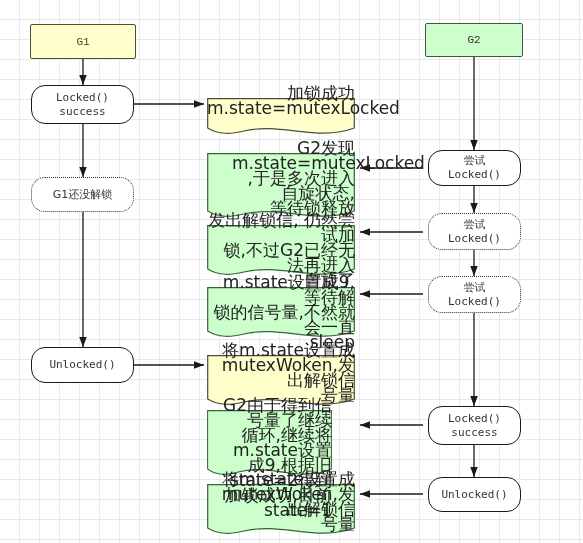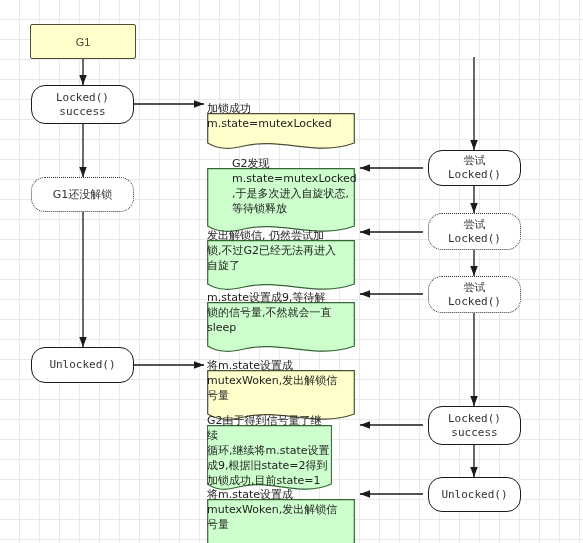--- a/index.html
+++ b/index.html
@@ -42,21 +42,21 @@
     font-family: "DejaVu Sans Mono", "Liberation Mono", monospace;
     white-space: pre;
     border-radius: 14px;
   }
   .terminal {
     border-radius: 2px;
     border: 1.3px solid #4d4d33;
     background: #ffffcc;
     color: #444433;
     font-size: 11px;
-    font-family: Liberation Sans, sans-serif;
+    font-family: Liberation Mono, monospace;
   }
   .terminal.green {
     border: 1.3px solid #445544;
     background: #ccffcc;
     color: #333333;
   }
   .proc {
     border: 1.3px solid #1a1a1a;
     background: #ffffff;
   }
@@ -64,28 +64,27 @@
     border: 1.3px dotted #333333;
     background: #ffffff;
   }
   .note {
     position: absolute;
     box-sizing: border-box;
     display: flex;
     flex-direction: column;
     align-items: center;
     justify-content: flex-start;
-    text-align: left;
-    font-size: 11px;
+    text-align: right;
+    font-size: 17px;
     line-height: 15px;
     color: #222222;
     font-family: "DejaVu Sans", "Liberation Sans", sans-serif;
     white-space: pre-line;
     padding-top: 3px;
-    margin-top: 15px;
   }
   .note > .note-text {
     position: relative;
     z-index: 2;
     width: 100%;
   }
   .note > .note-bg {
     position: absolute;
     left: 0;
     top: 0;
@@ -144,20 +143,23 @@
   </div>
 
   <div class="node proc dotted" style="left:31px; top:177px; width:103px; height:35px; font-family:'DejaVu Sans','Liberation Sans',sans-serif;text-align:right;">
     <span>G1还没解锁</span>
   </div>
 
   <div class="node proc" style="left:31px; top:347px; width:103px; height:36px;">
     <span>Unlocked()</span>
   </div>
 
+  <div class="node terminal green" style="left:425px; top:23px; width:98px; height:34px;">
+    <span>G2</span>
+  </div>
 
   <div class="node proc" style="left:428px; top:150px; width:93px; height:36px;">
     <span>尝试
 Locked()</span>
   </div>
 
   <div class="node proc dotted" style="left:428px; top:213px; width:93px; height:37px;">
     <span>尝试
 Locked()</span>
   </div>

